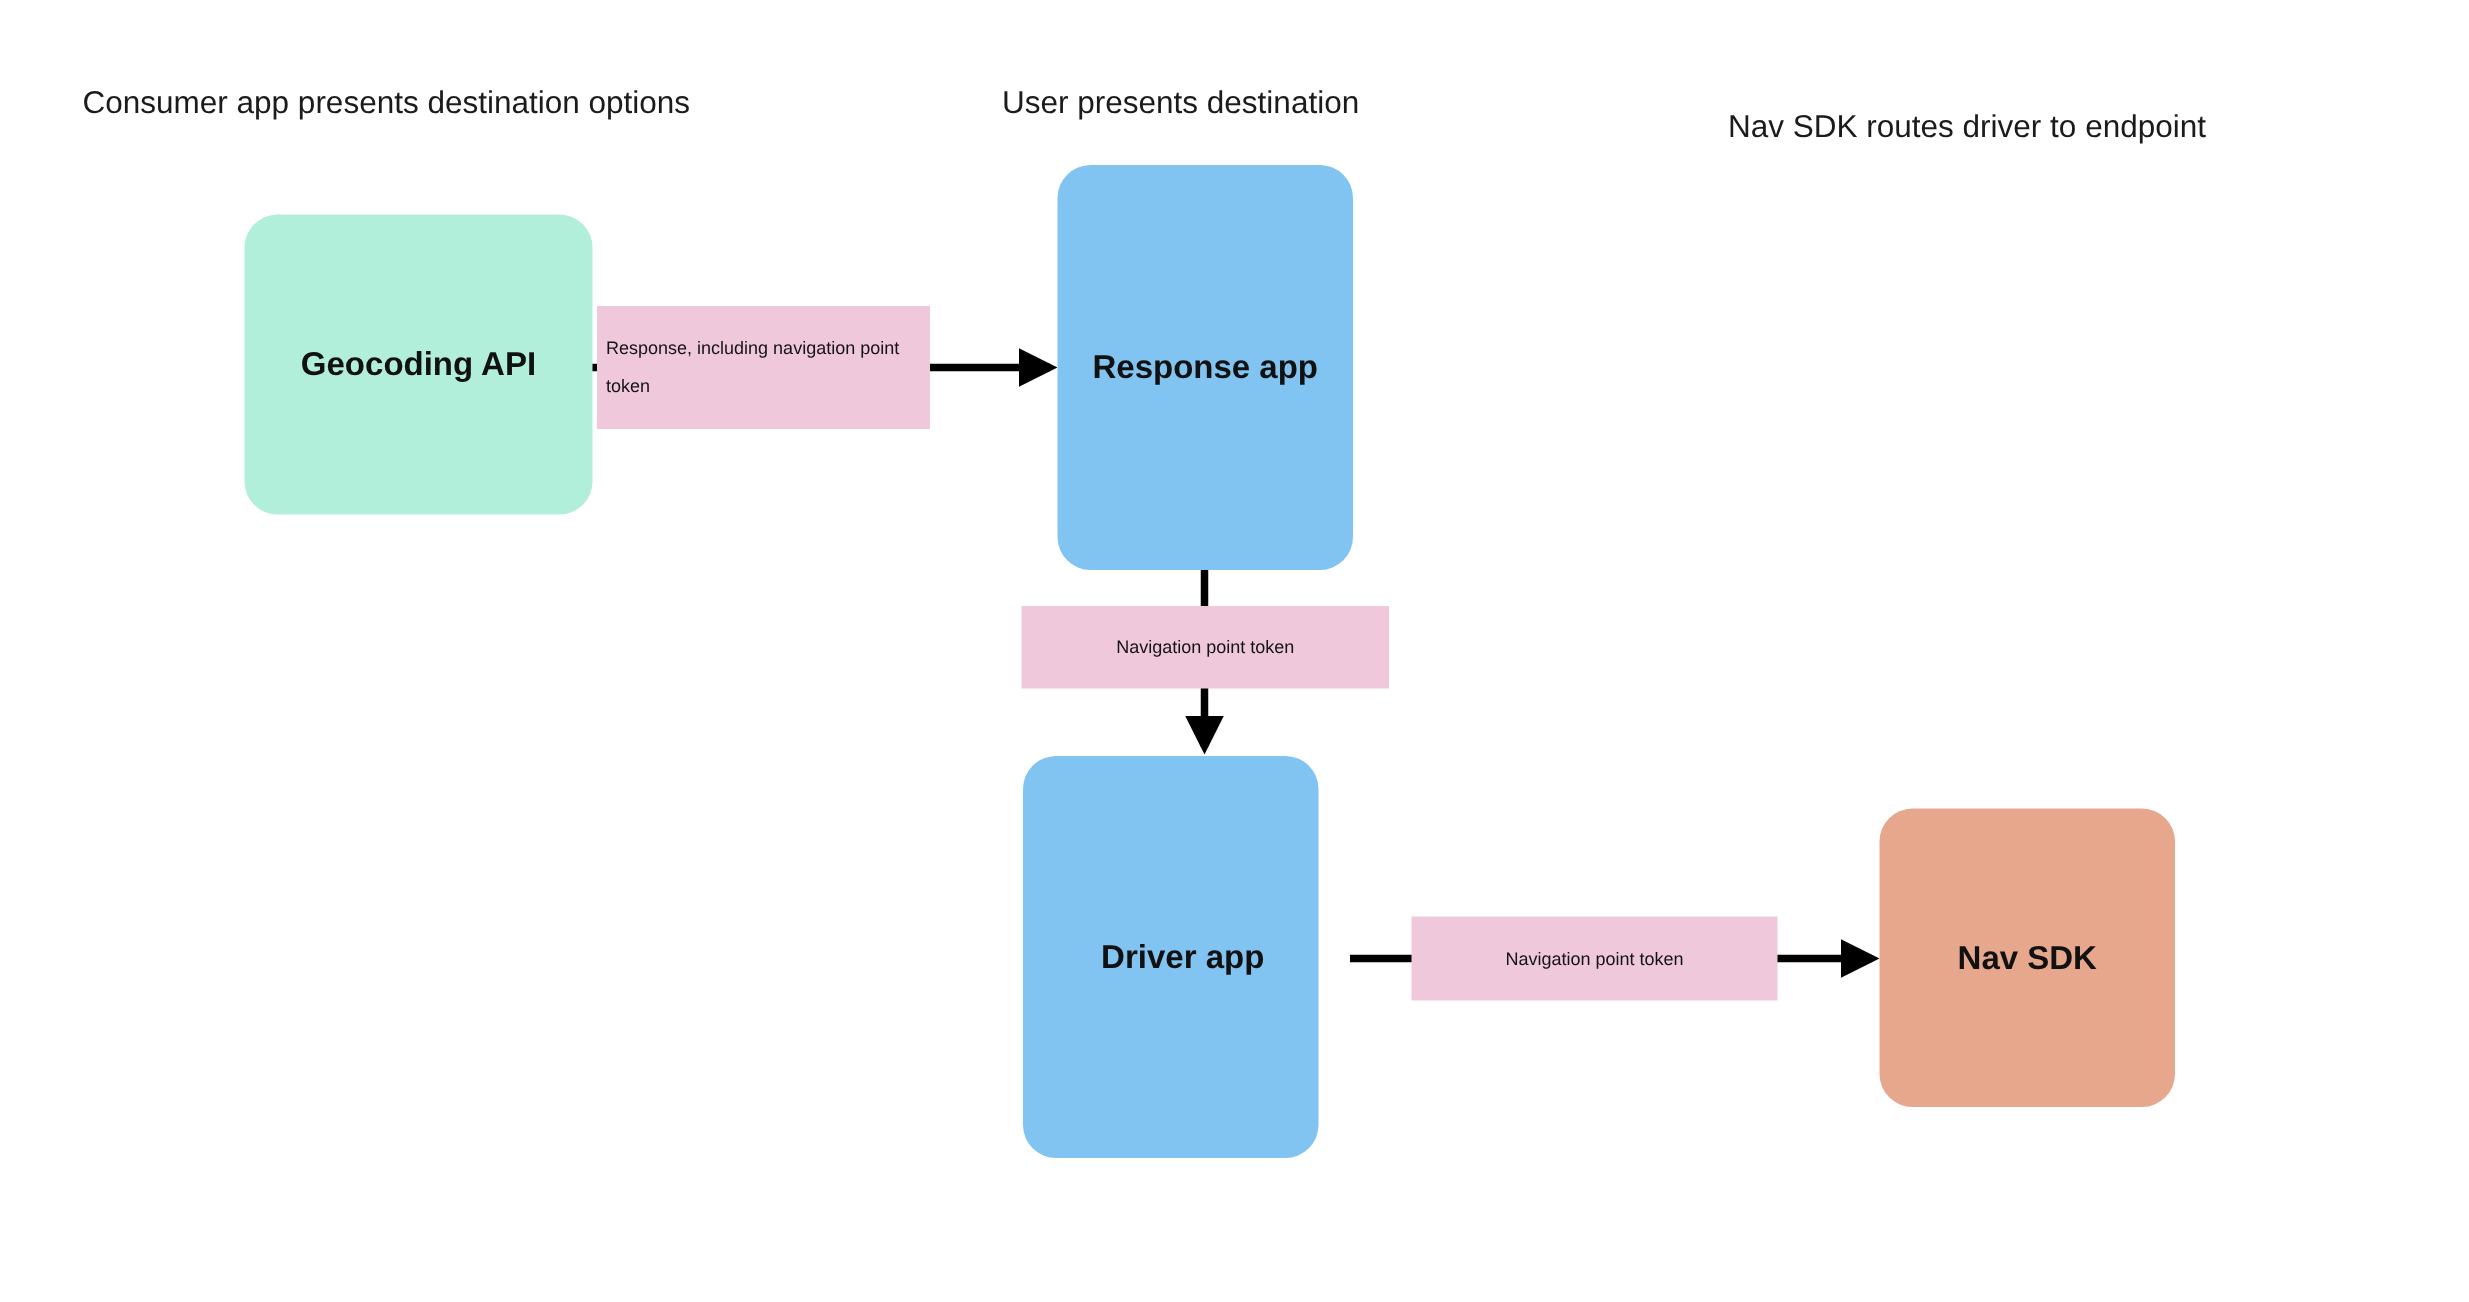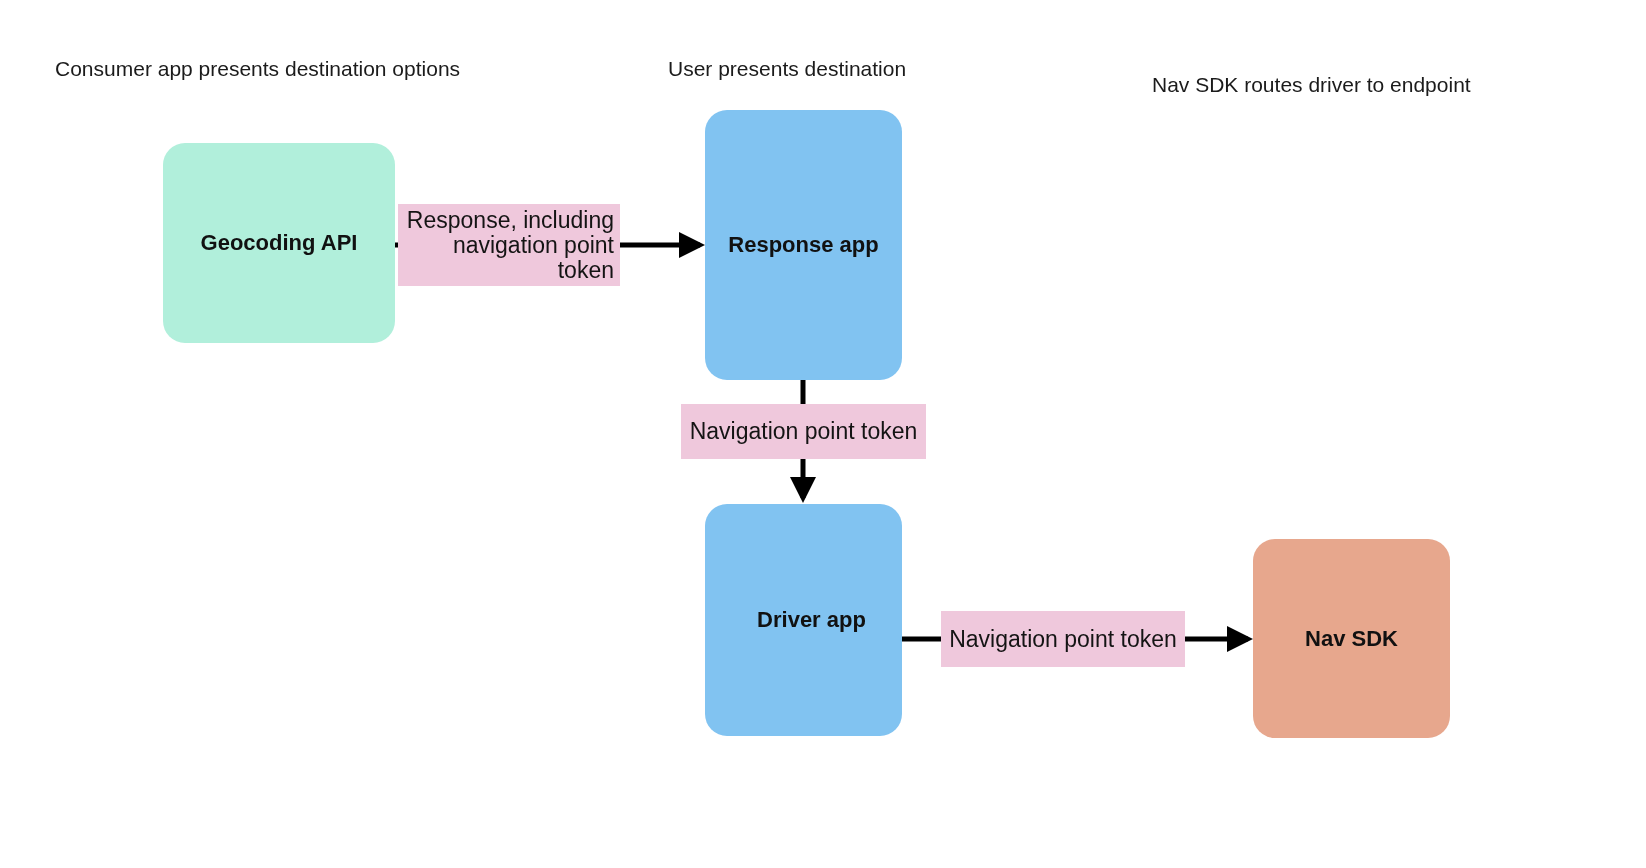--- a/index.html
+++ b/index.html
@@ -46,42 +46,42 @@
     left: 163px; top: 143px;
     width: 232px; height: 200px;
     background: #b1efdb;
   }
   #node-consumer {
     left: 705px; top: 110px;
     width: 197px; height: 270px;
     background: #81c3f1;
   }
   #node-driver {
-    left: 705px; top: 504px;
-    width: 197px; height: 232px;
+    left: 682px; top: 504px;
+    width: 197px; height: 268px;
     background: #81c3f1;
     padding-left: 16px;
   }
   #node-navsdk {
     left: 1253px; top: 539px;
     width: 197px; height: 199px;
     background: #e7a78d;
     text-align: right;
   }
 
   
   .edge-label {
     position: absolute;
     background: #efc8dc;
     display: flex;
     align-items: center;
     justify-content: center;
-    text-align: right;
+    text-align: left;
     color: #141414;
-    font-size: 23px;
+    font-size: 12px;
     line-height: 25px;
     font-weight: 400;
     padding: 0 6px;
   }
   #label-response {
     left: 398px; top: 204px;
     width: 222px; height: 82px;
   }
   #label-nav-1 {
     left: 681px; top: 404px;

